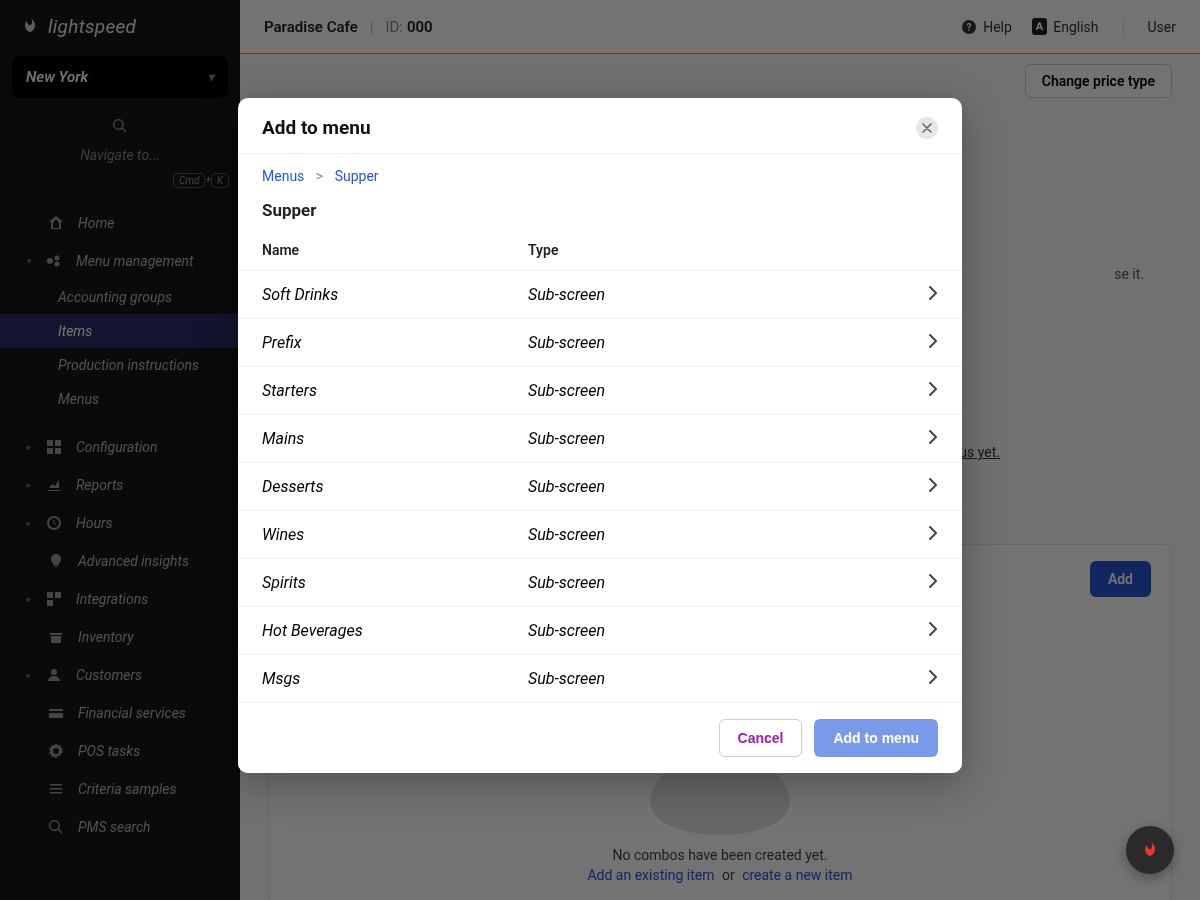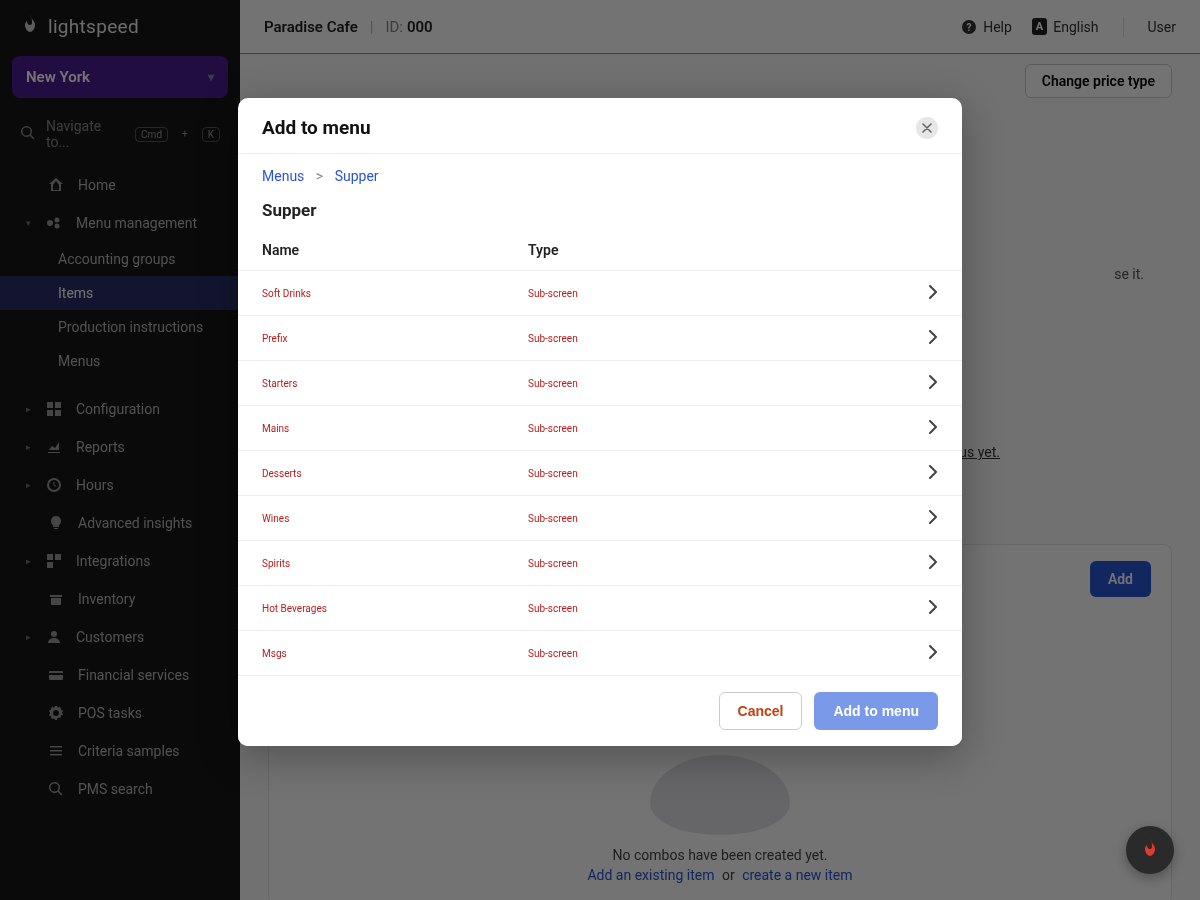--- a/index.html
+++ b/index.html
@@ -12,53 +12,55 @@
       background: #f5f5f5;
     }
     .app { display: flex; width: 100%; height: 100%; }
     .sidebar {
       width: 240px;
       background: #171717;
       color: #aaa;
       display: flex;
       flex-direction: column;
       flex-shrink: 0;
+      font-style: italic;
     }
     .logo-row {
       display: flex;
       align-items: center;
       gap: 8px;
       padding: 14px 20px 12px;
       color: #e5e5e5;
     }
     .logo-row svg { fill: #ccc; }
     .logo-text { font-size: 19px; font-weight: 400; letter-spacing: 0.3px; color: #eee; }
     .location-select {
       margin: 6px 12px 10px;
-      background: #4c1d95;
+      background: #000000;
       border-radius: 8px;
       padding: 12px 14px;
       display: flex;
       justify-content: space-between;
       align-items: center;
       color: #fff;
       font-weight: 600;
       font-size: 15px;
       cursor: pointer;
     }
     .location-select .chev { color: #888; font-size: 12px; }
     .nav-search {
       display: flex;
       align-items: center;
       gap: 10px;
-      padding: 10px 20px 14px;
+      padding: 10px 11px 14px;
       color: #888;
       font-size: 14px;
-    }
-    .kbd-group { display: flex; gap: 14px; margin-left: auto; }
+      flex-direction: column;
+    }
+    .kbd-group { display: flex; gap: 0; margin-left: auto; }
     .kbd {
       border: 1px solid #555;
       border-radius: 4px;
       font-size: 10px;
       padding: 1px 5px;
       color: #999;
     }
     .nav-section { padding: 2px 0; }
     .nav-sub { padding: 9px 4px 9px 58px; font-size: 14px; color: #b5b5b5; cursor: pointer; }
     .nav-sub.active { background: #2b2f6a; color: #fff; }
@@ -151,32 +153,32 @@
     .modal-subtitle { padding: 16px 24px 8px; font-size: 17px; font-weight: 700; color: #222; }
     .modal-table-head {
       display: flex; padding: 14px 24px 12px; font-size: 14px; font-weight: 600; color: #222;
     }
     .col-name { flex: 0 0 266px; }
     .col-type { flex: 1; }
     .col-arrow { flex: 0 0 28px; text-align: right; color: #666; }
     .modal-list { }
     .modal-row {
       display: flex; align-items: center; padding: 14px 24px; border-top: 1px solid #eee;
-      font-size: 10px; color: #b91c1c; cursor: pointer;
+      font-size: 16px; color: #000000; cursor: pointer; font-style: italic;
     }
     .modal-row .col-arrow svg { fill: #555; }
     .modal-foot {
       display: flex; justify-content: flex-end; gap: 12px;
       padding: 16px 24px; border-top: 1px solid #eee; background: #fff;
     }
     .btn {
       border-radius: 6px; padding: 10px 18px; font-size: 14px; font-weight: 600; cursor: pointer;
       border: 1px solid transparent;
     }
-    .btn-secondary { background: #fff; border-color: #ccc; color: #c2410c; }
+    .btn-secondary { background: #fff; border-color: #ccc; color: #a21caf; }
     .btn-primary { background: #7a99e8; color: #fff; }
     .fab {
       position: absolute; right: 26px; bottom: 26px; width: 48px; height: 48px; border-radius: 50%;
       background: #2a2a2a; display: flex; align-items: center; justify-content: center; cursor: pointer;
       box-shadow: 0 4px 12px rgba(0,0,0,0.3);
     }
     .fab svg { fill: #e03a2f; }
   </style>
 </head>
 <body>

